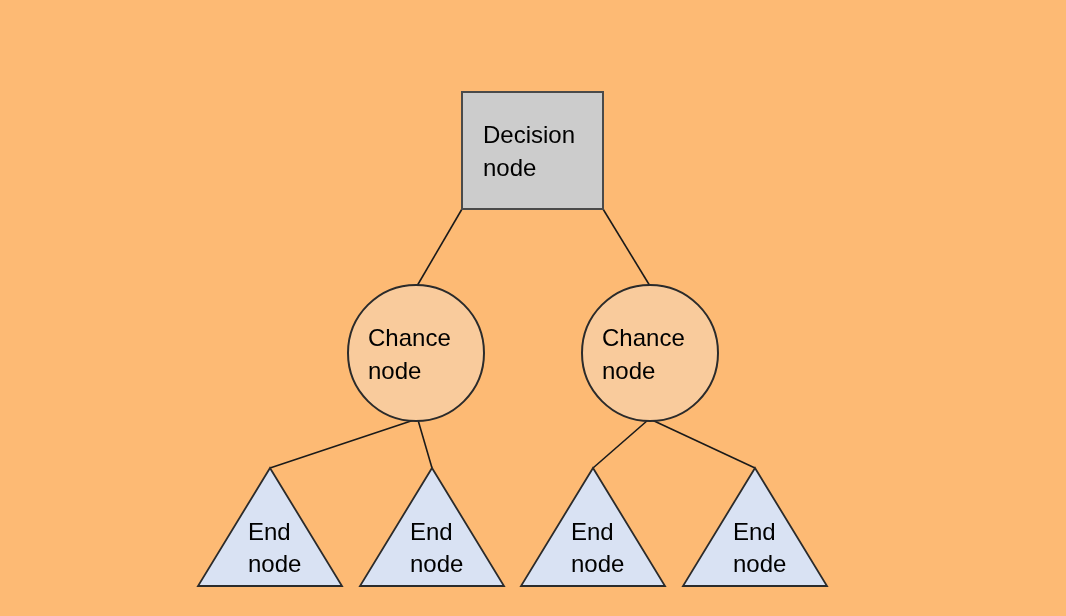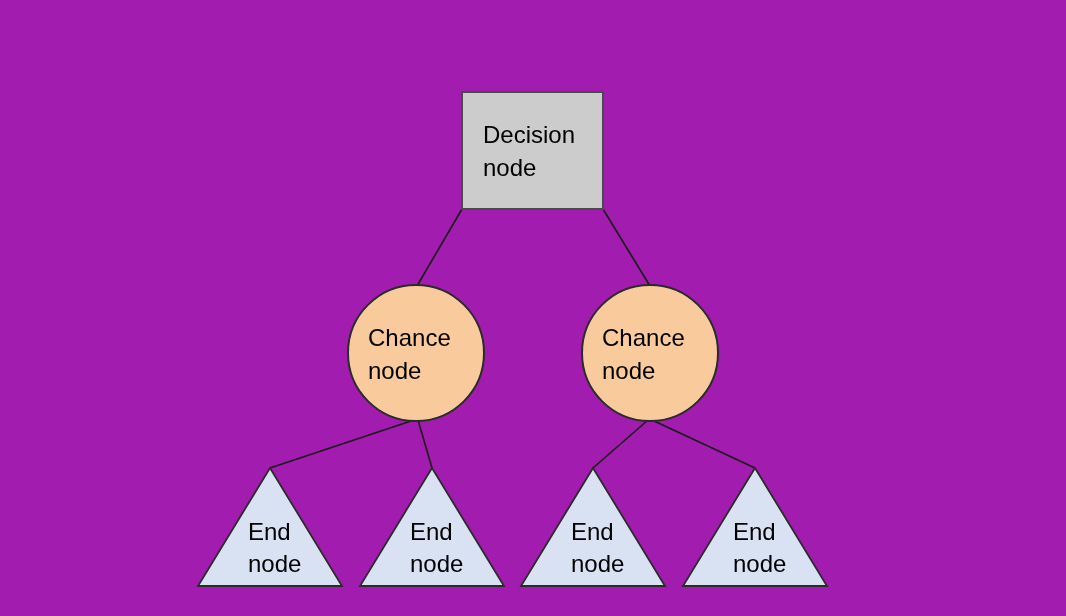--- a/index.html
+++ b/index.html
@@ -8,21 +8,21 @@
     background: #ffffff;
     width: 1066px;
     height: 616px;
     overflow: hidden;
     font-family: "Liberation Sans", sans-serif;
   }
   .canvas {
     position: relative;
     width: 1066px;
     height: 616px;
-    background: #a21caf;
+    background: #fdba74;
   }
   svg text {
     font-family: "Liberation Sans", sans-serif;
     font-size: 24px;
     fill: #000000;
   }
 </style>
 </head>
 <body>
 

